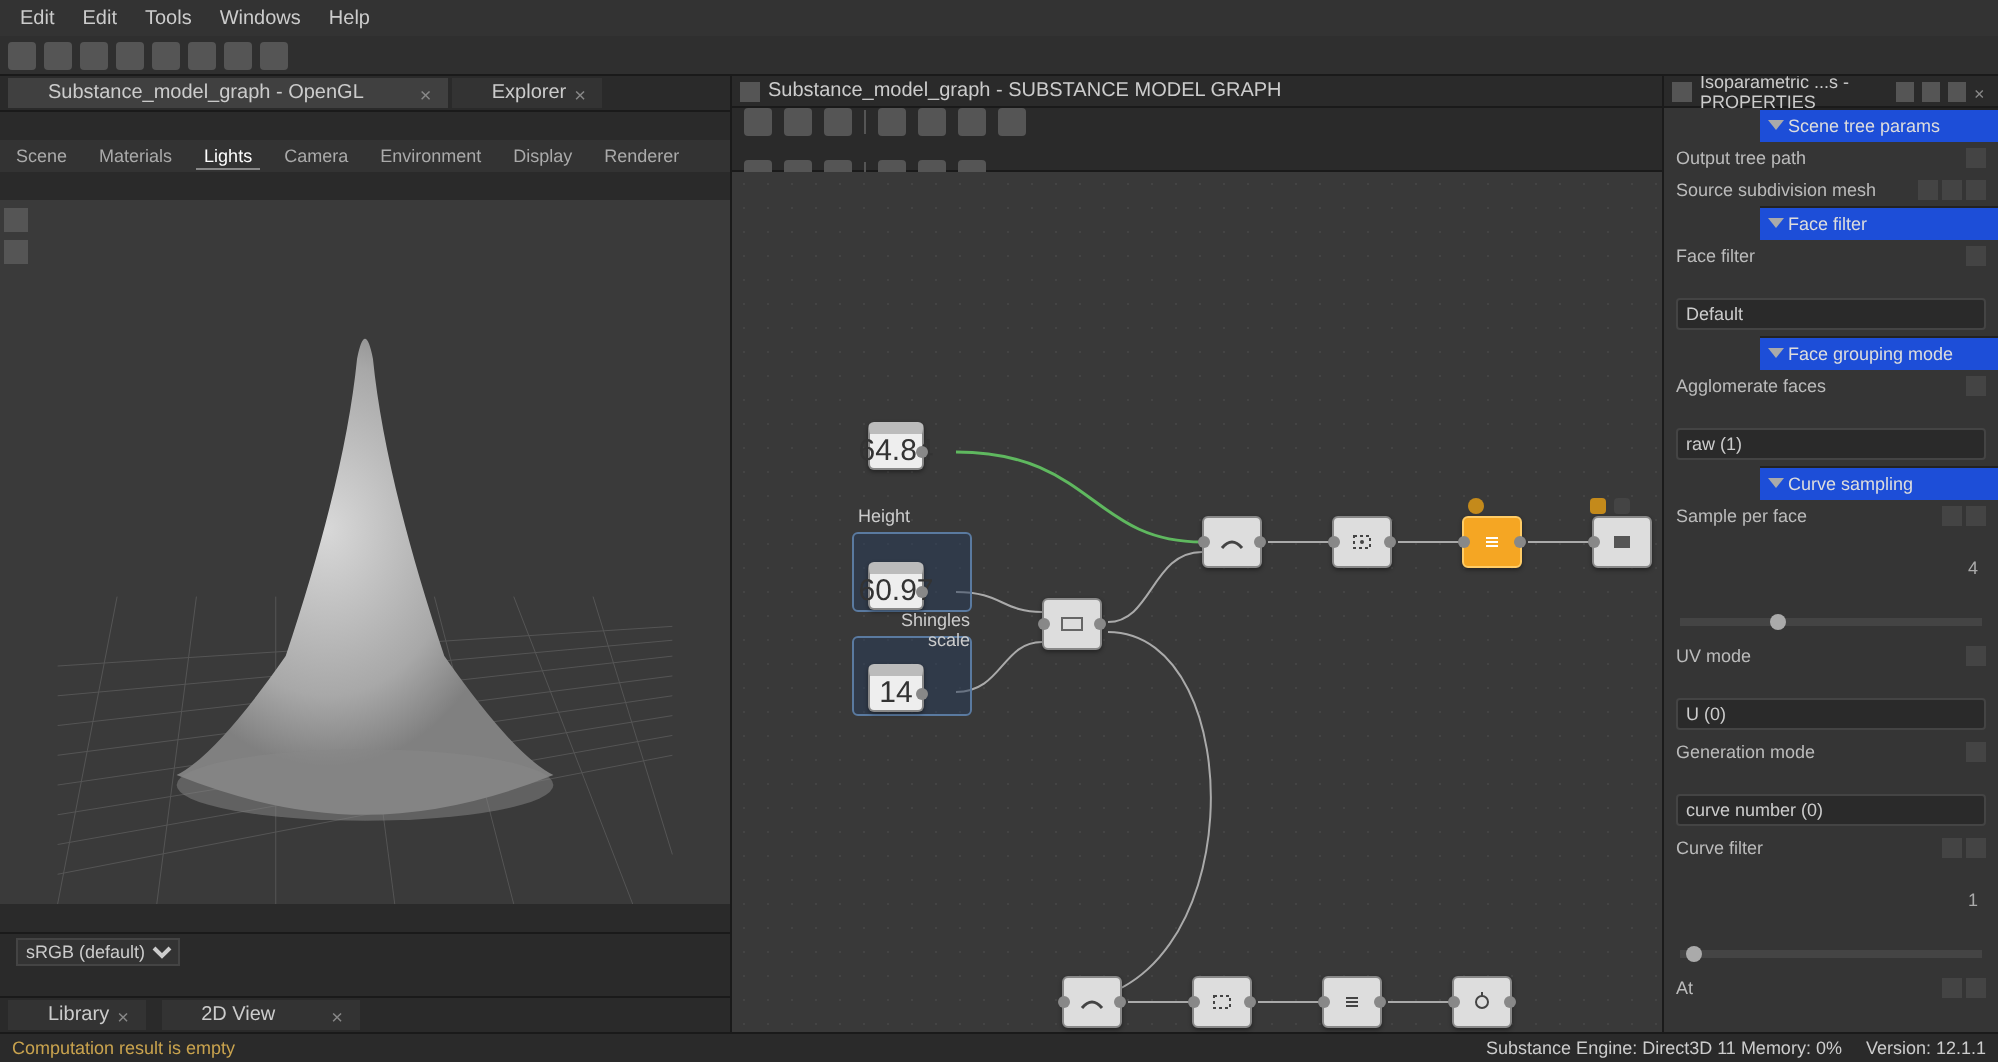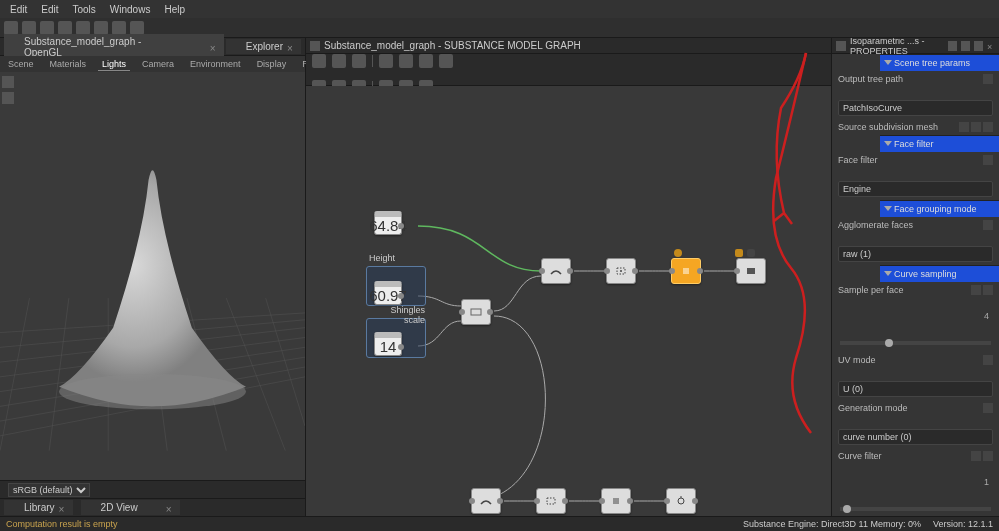--- a/index.html
+++ b/index.html
@@ -2,21 +2,21 @@
 <html><head>
 <meta charset="utf-8">
 <style>
 * { box-sizing: border-box; margin: 0; padding: 0; font-family: Arial, sans-serif; }
 body { width: 999px; height: 531px; background: #2a2a2a; color: #ccc; font-size: 10px; overflow: hidden; position: relative; }
 .menubar { height: 18px; background: #333; display: flex; align-items: center; padding: 0 4px; gap: 2px; }
 .menubar span { padding: 2px 6px; cursor: pointer; }
 .toolbar { height: 20px; background: #2f2f2f; display: flex; align-items: center; padding: 0 4px; gap: 4px; border-bottom: 1px solid #1a1a1a; }
 .toolbar .ico { width: 14px; height: 14px; background: #555; border-radius: 2px; }
 .main { display: flex; height: 478px; }
-.left { width: 306px; display: flex; flex-direction: column; border-right: 1px solid #1a1a1a; }
+.left { width: 366px; display: flex; flex-direction: column; border-right: 1px solid #1a1a1a; gap: 14px; }
 .center { flex: 1; display: flex; flex-direction: column; background: #393939; position: relative; }
 .right { width: 168px; background: #2a2a2a; border-left: 1px solid #1a1a1a; overflow-y: auto; font-size: 9px; }
 .tabstrip { height: 18px; background: #2a2a2a; display: flex; align-items: center; padding: 0 4px; gap: 2px; border-bottom: 1px solid #1a1a1a; }
 .tab { padding: 2px 6px; background: #333; display: flex; align-items: center; gap: 4px; }
 .tab.active { background: #404040; }
 .subtabs { height: 16px; background: #333; display: flex; padding: 0 4px; gap: 8px; font-size: 9px; align-items: center; }
 .subtabs span { padding: 1px 4px; color: #aaa; }
 .subtabs span.active { color: #fff; border-bottom: 1px solid #888; }
 .viewport { flex: 1; background: #3a3a3a; position: relative; overflow: hidden; }
 .vp-tools { position: absolute; left: 2px; top: 4px; width: 14px; display: flex; flex-direction: column; gap: 4px; }
@@ -310,42 +310,41 @@
     </div>
     <div class="prop-section">
       <div class="sh">Scene tree params</div>
       <div class="prop-row">
         <div class="lbl">
             <span>Output tree path</span>
             <div class="btns">
               <div class="b"></div>
             </div>
           </div>
-        <div class="val">PatchIsoCurve</div>
       </div>
       <div class="prop-row">
         <div class="lbl">
             <span>Source subdivision mesh</span>
             <div class="btns">
               <div class="b"></div>
               <div class="b"></div>
               <div class="b"></div>
             </div>
           </div>
       </div>
 
       <div class="sh">Face filter</div>
       <div class="prop-row">
         <div class="lbl">
             <span>Face filter</span>
             <div class="btns">
               <div class="b"></div>
             </div>
           </div>
-        <div class="val">Engine</div>
+        <div class="val">Default</div>
       </div>
 
       <div class="sh">Face grouping mode</div>
       <div class="prop-row">
         <div class="lbl">
             <span>Agglomerate faces</span>
             <div class="btns">
               <div class="b"></div>
             </div>
           </div>

